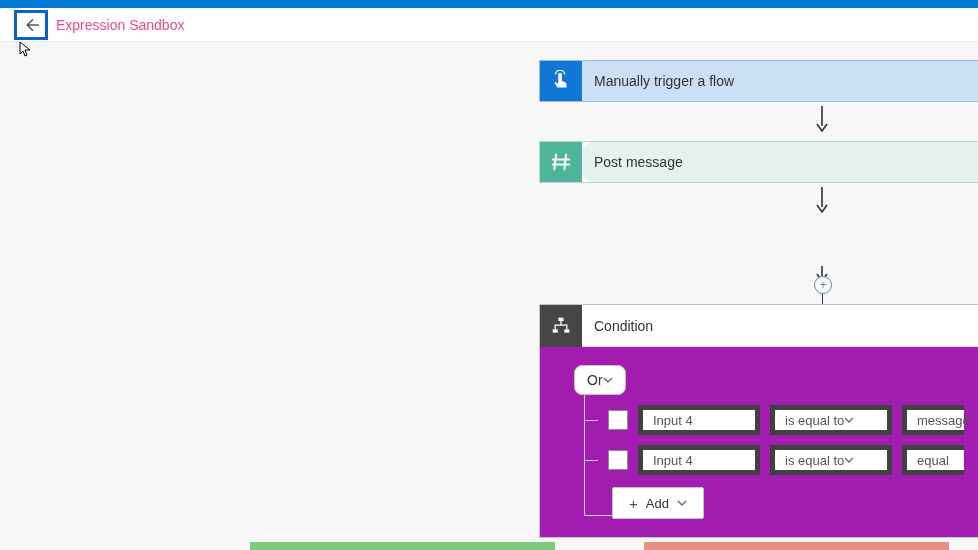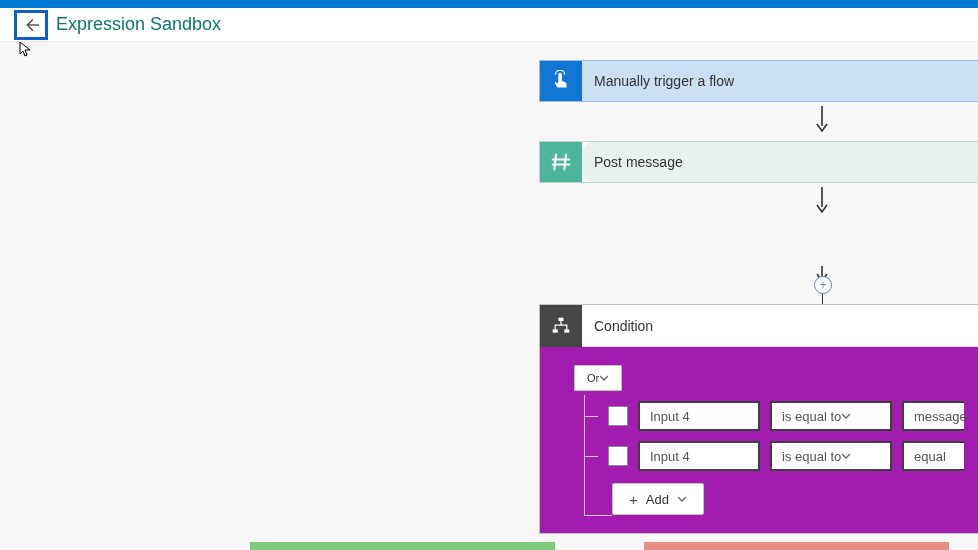--- a/index.html
+++ b/index.html
@@ -29,22 +29,22 @@
     height: 30px;
     margin-left: 14px;
     border: 3px solid #0b61c7;
     display: flex;
     align-items: center;
     justify-content: center;
     background: #fff;
   }
   .back-btn svg { width: 18px; height: 18px; }
   .page-title {
-    font-size: 18px;
-    color: #0f766e;
+    font-size: 14px;
+    color: #ec4899;
     margin-left: 8px;
   }
   .cursor {
     position: absolute;
     left: 19px;
     top: 33px;
     font-size: 14px;
     pointer-events: none;
   }
 
@@ -145,23 +145,23 @@
     color: #333;
     background: #fff;
     border-bottom: 1px solid #e0e0e0;
   }
   .condition-body {
     padding: 18px 0 18px 34px;
     position: relative;
   }
   .or-chip {
     border: 1px solid #c3c3c3;
-    border-radius: 1px;
+    border-radius: 8px;
     padding: 6px 12px;
-    font-size: 11px;
+    font-size: 14px;
     color: #333;
     display: inline-flex;
     align-items: center;
     background: #fff;
     cursor: pointer;
   }
   .or-chip svg { width: 10px; height: 10px; }
 
   .rule-row {
     display: flex;
@@ -177,21 +177,21 @@
     position: relative;
   }
   .chk {
     width: 20px;
     height: 20px;
     border: 1px solid #8a8a8a;
     background: #fff;
     flex-shrink: 0;
   }
   .field-input {
-    border: 2px solid #404040;
+    border: 5px solid #404040;
     height: 30px;
     font-size: 13px;
     color: #555;
     padding: 0 10px;
     display: flex;
     align-items: center;
     background: #fff;
   }
   .w-left { width: 122px; }
   .w-op { width: 122px; }

